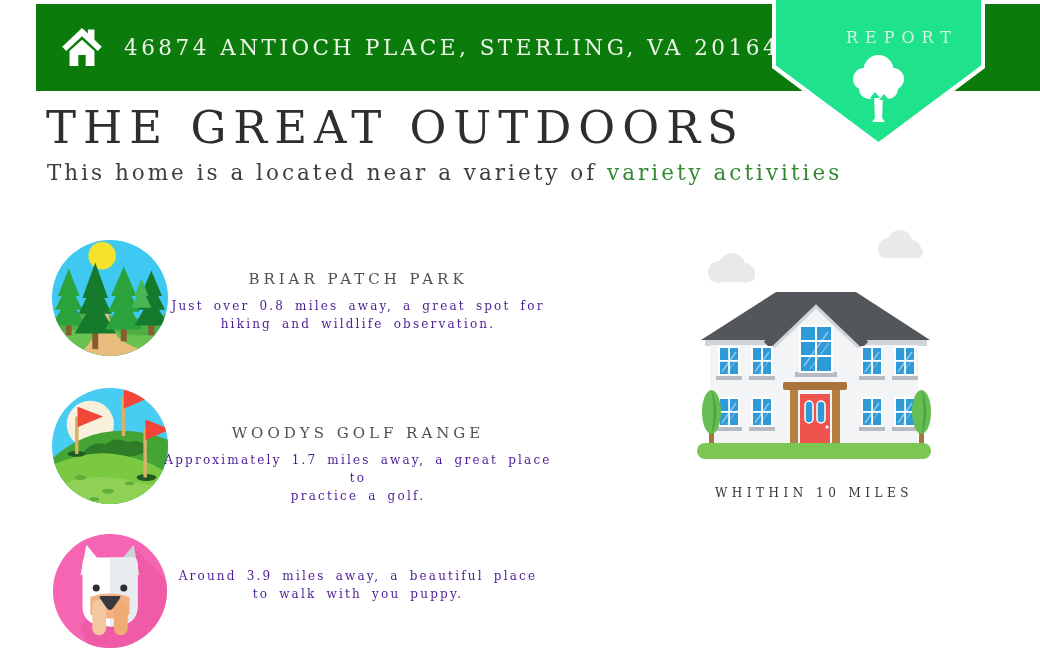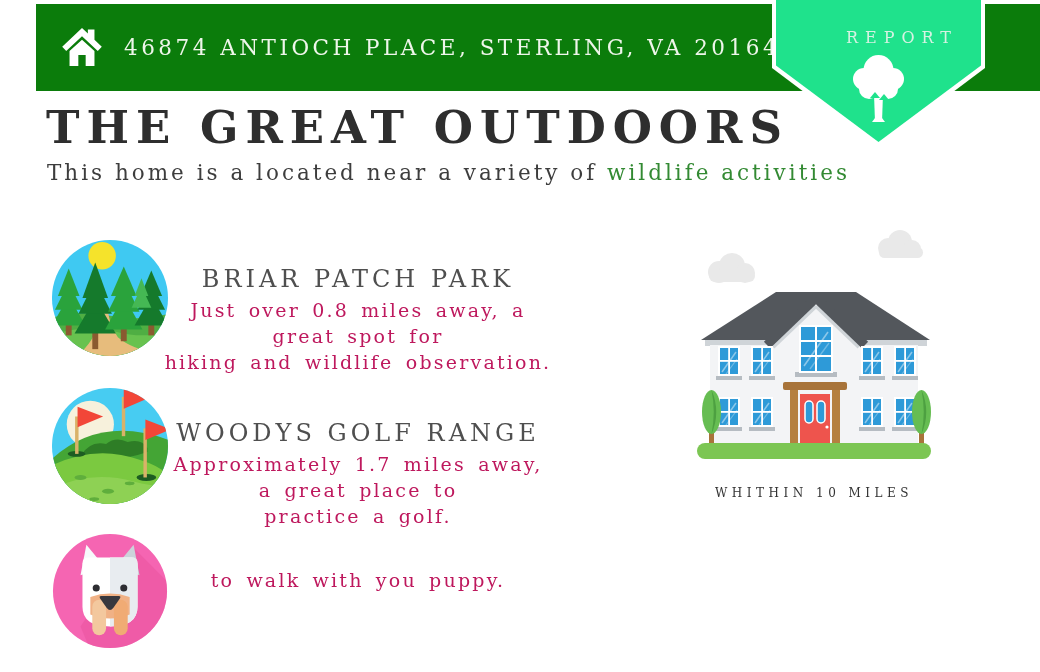--- a/index.html
+++ b/index.html
@@ -19,39 +19,39 @@
   .badge svg.ribbon{position:absolute;left:0;top:0;}
   .badge-line{
     position:absolute;left:0;width:213px;text-align:center;color:#d6f2e2;
     font-size:16px;letter-spacing:7px;text-indent:7px;
   }
   .badge-line.l1{top:6px;}
   .badge-line.l2{top:28px;padding-left:20px;}
   .badge .tree{position:absolute;left:0;top:52px;}
   
   .title{
-    position:absolute;left:46px;top:101px;margin:0;font-weight:bold;
+    position:absolute;left:46px;top:101px;margin:0;font-weight:normal;
     font-size:45px;letter-spacing:7px;color:#2e2e2e;white-space:nowrap;
   }
   .subtitle{
     position:absolute;left:47px;top:160px;margin:0;
     font-size:21.5px;letter-spacing:3px;color:#3d3d3d;white-space:nowrap;
   }
   .subtitle .hl{color:#338a33;}
   
   .act-icon{position:absolute;left:51px;width:118px;height:118px;}
   .act-icon.i1{top:239px;} .act-icon.i2{top:387px;} .act-icon.i3{top:532px;}
   .act-text{position:absolute;left:163px;width:390px;text-align:center;}
   .act-text.t1{top:268px;} .act-text.t2{top:414px;margin-top:8px;} .act-text.t3{top:560px;}
   .act-name{
-    font-size:24px;letter-spacing:4px;color:#4f4f4f;line-height:22px;white-space:nowrap;
+    font-size:15px;letter-spacing:4px;color:#4f4f4f;line-height:22px;white-space:nowrap;
   }
   .act-desc{
-    margin-top:7px;font-size:19px;letter-spacing:2.2px;word-spacing:4px;
-    color:#be185d;line-height:26px;
+    margin-top:7px;font-size:12px;letter-spacing:2.2px;word-spacing:4px;
+    color:#4c1d95;line-height:18px;
   }
   
   .house{position:absolute;left:683px;top:222px;}
   .caption{
     position:absolute;left:683px;top:486px;width:262px;text-align:center;
     font-size:12px;letter-spacing:4.5px;color:#333;white-space:nowrap;
   }
 </style>
 </head>
 <body>
@@ -82,21 +82,21 @@
         <circle cx="106.5" cy="32" r="12"></circle>
         <path d="M102,42 L111,42 L110,70 L103,70 Z"></path>
         <path d="M103,66 L100,70 L103,70 Z M110,66 L113,70 L110,70 Z"></path>
       </g>
       <polygon points="98,46 103,40 108,46" fill="#1fe28c"></polygon>
       <polygon points="107,48 112,42 117,48" fill="#1fe28c"></polygon>
     </svg>
   </div>
 
   <h1 class="title">THE GREAT OUTDOORS</h1>
-  <p class="subtitle"><span>This home is a located near a variety of </span><span class="hl">wildlife activities</span></p>
+  <p class="subtitle"><span>This home is a located near a variety of </span><span class="hl">variety activities</span></p>
 
   <svg class="act-icon i1" viewBox="0 0 120 120">
     <defs>
         <clipPath id="fc">
           <circle cx="60" cy="60" r="59"></circle>
         </clipPath>
       </defs>
     <g clip-path="url(#fc)">
       <rect width="120" height="120" fill="#3fc9f2"></rect>
       <circle cx="52" cy="17" r="14" fill="#f5e32b"></circle>
@@ -184,20 +184,21 @@
       <circle cx="46" cy="57" r="3.6" fill="#2d2d32"></circle>
       <circle cx="74" cy="57" r="3.6" fill="#2d2d32"></circle>
       <path d="M40,66 Q60,59 80,66 L80,84 Q60,92 40,84 Z" fill="#f0b185"></path>
       <rect x="42" y="69" width="14" height="36" rx="7" fill="#f3c89e"></rect>
       <rect x="64" y="69" width="14" height="36" rx="7" fill="#f0ab74"></rect>
       <path d="M51,65 L69,65 Q71.5,65 70,67.5 L63.5,77 Q60,81.5 56.5,77 L50,67.5 Q48.5,65 51,65 Z" fill="#38383e"></path>
     </g>
   </svg>
   <div class="act-text t3">
     <div class="act-desc">
+      <div>Around 3.9 miles away, a beautiful place</div>
       <div>to walk with you puppy.</div>
     </div>
   </div>
 
   <svg class="house" width="262" height="240" viewBox="0 0 262 240">
 
     <g fill="#e9e9e9">
       <circle cx="36" cy="50" r="11"></circle>
         <circle cx="49" cy="44" r="13"></circle>
         <circle cx="62" cy="51" r="10"></circle>

